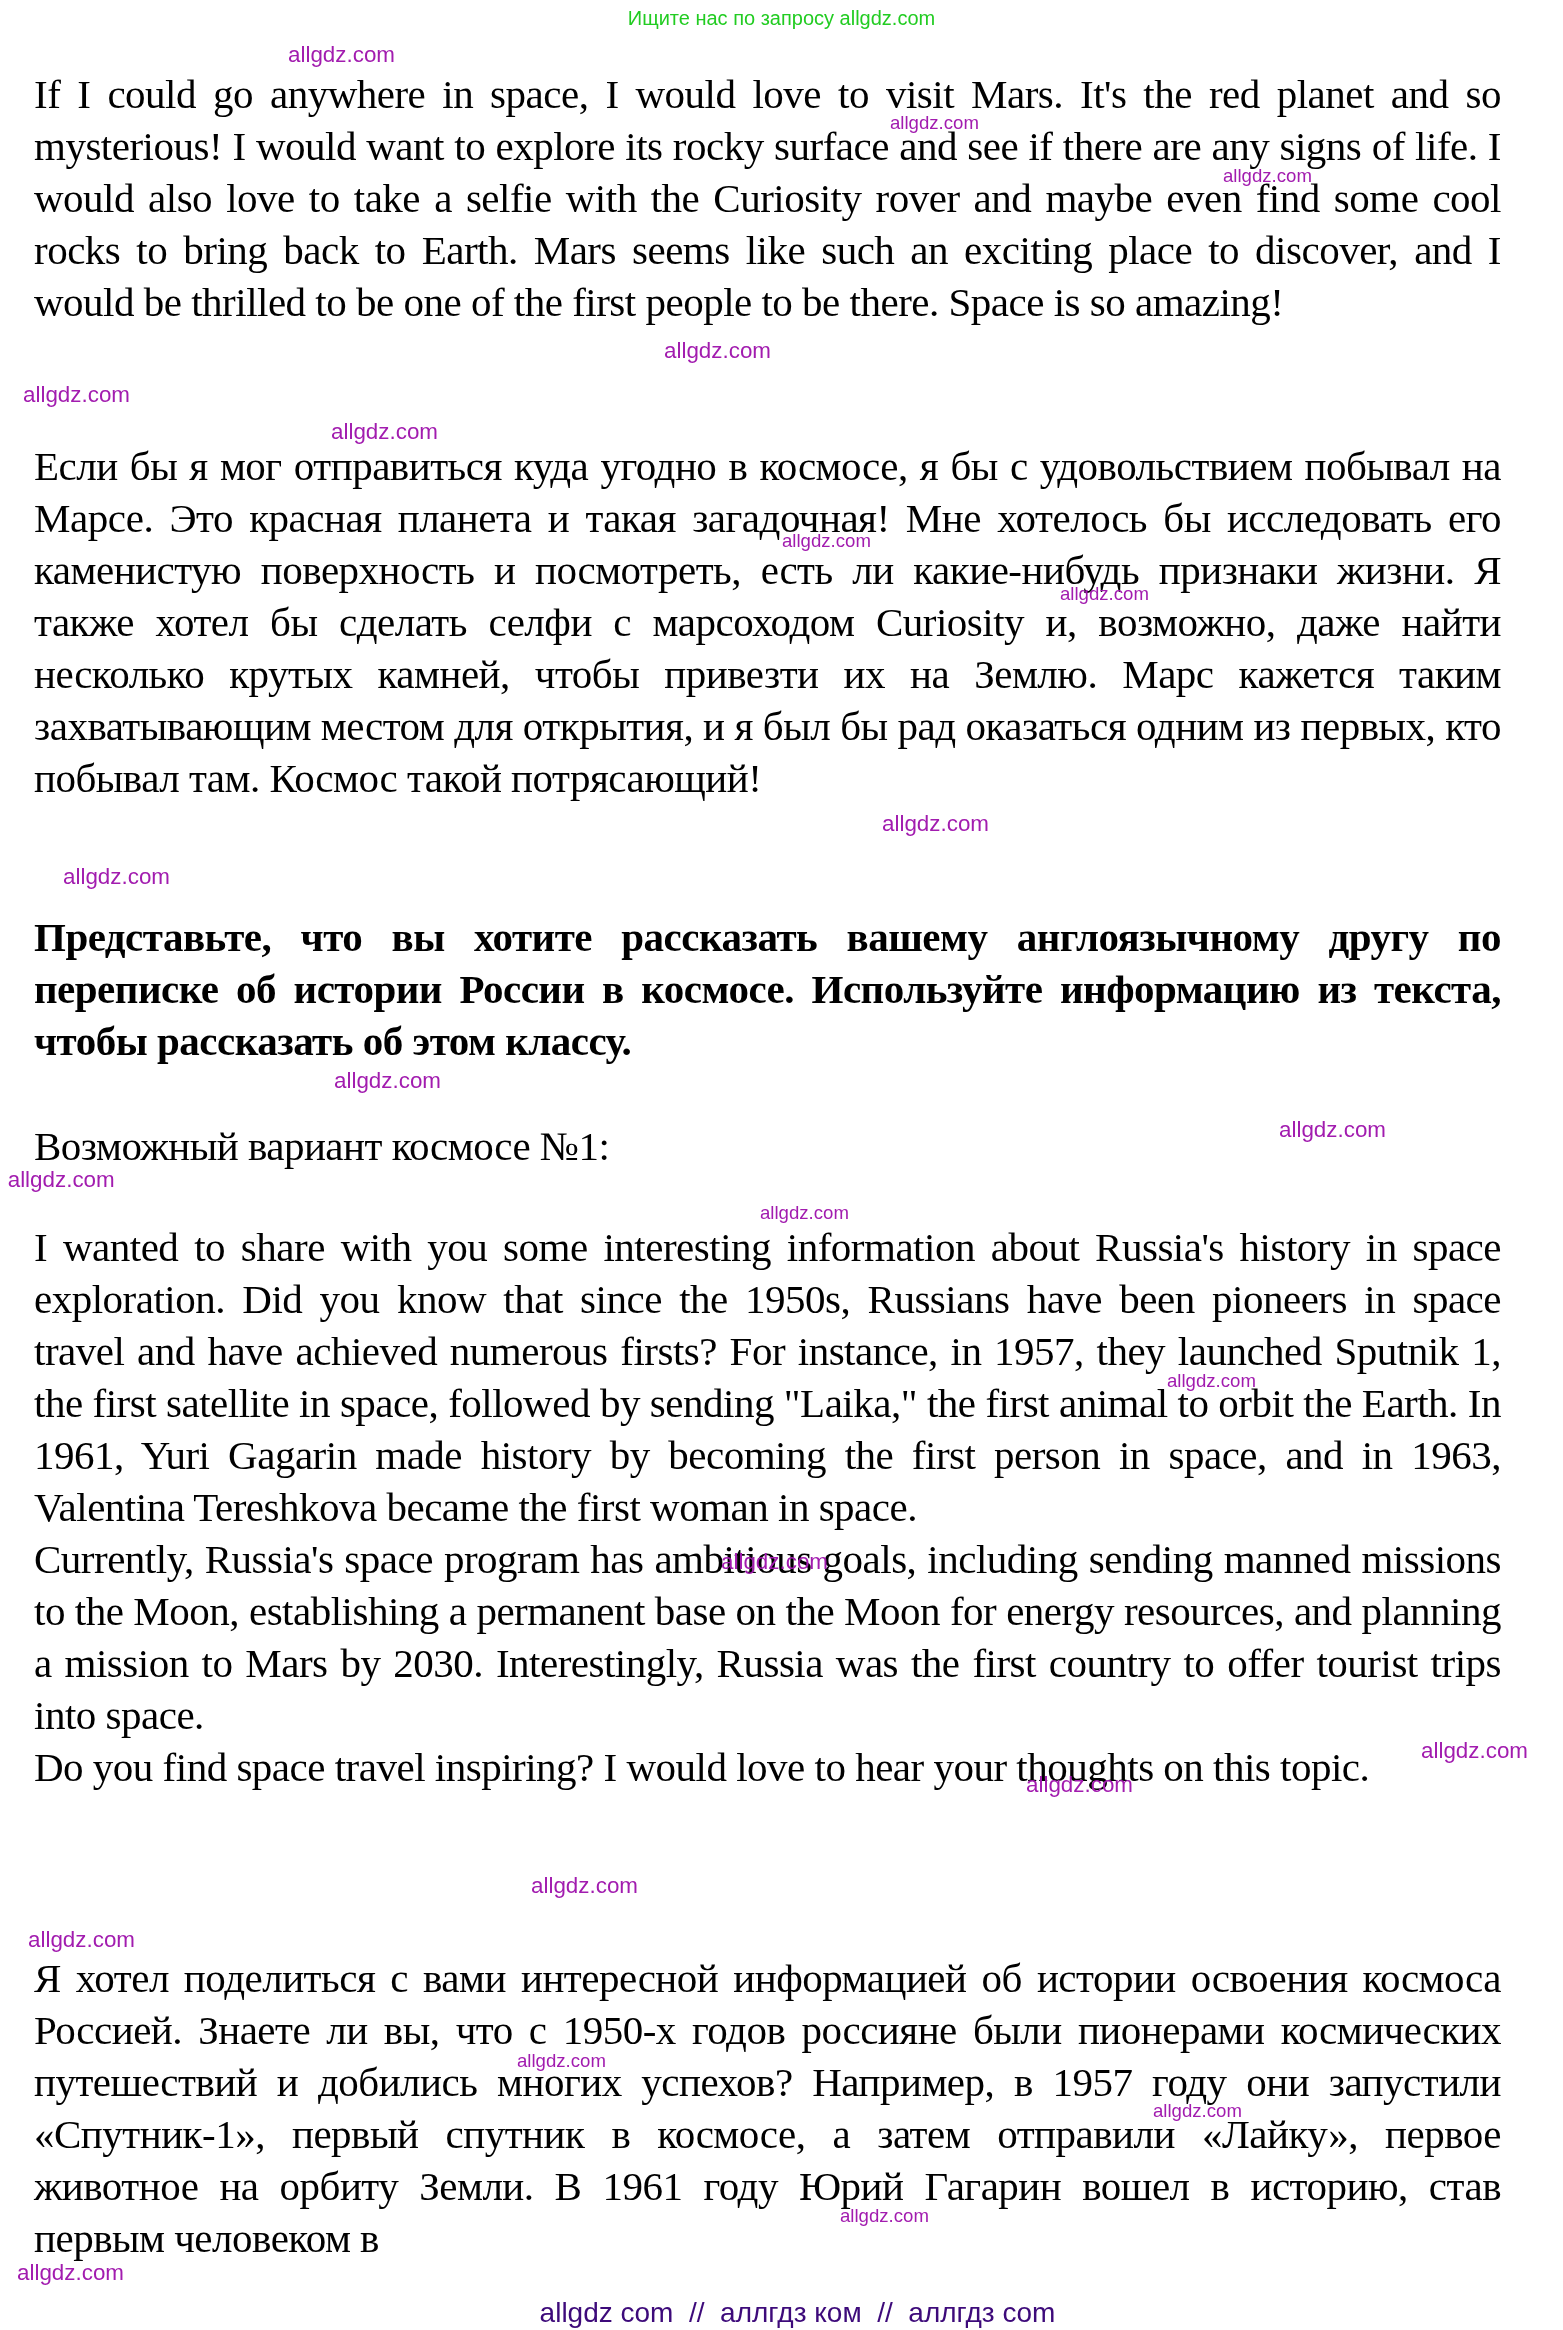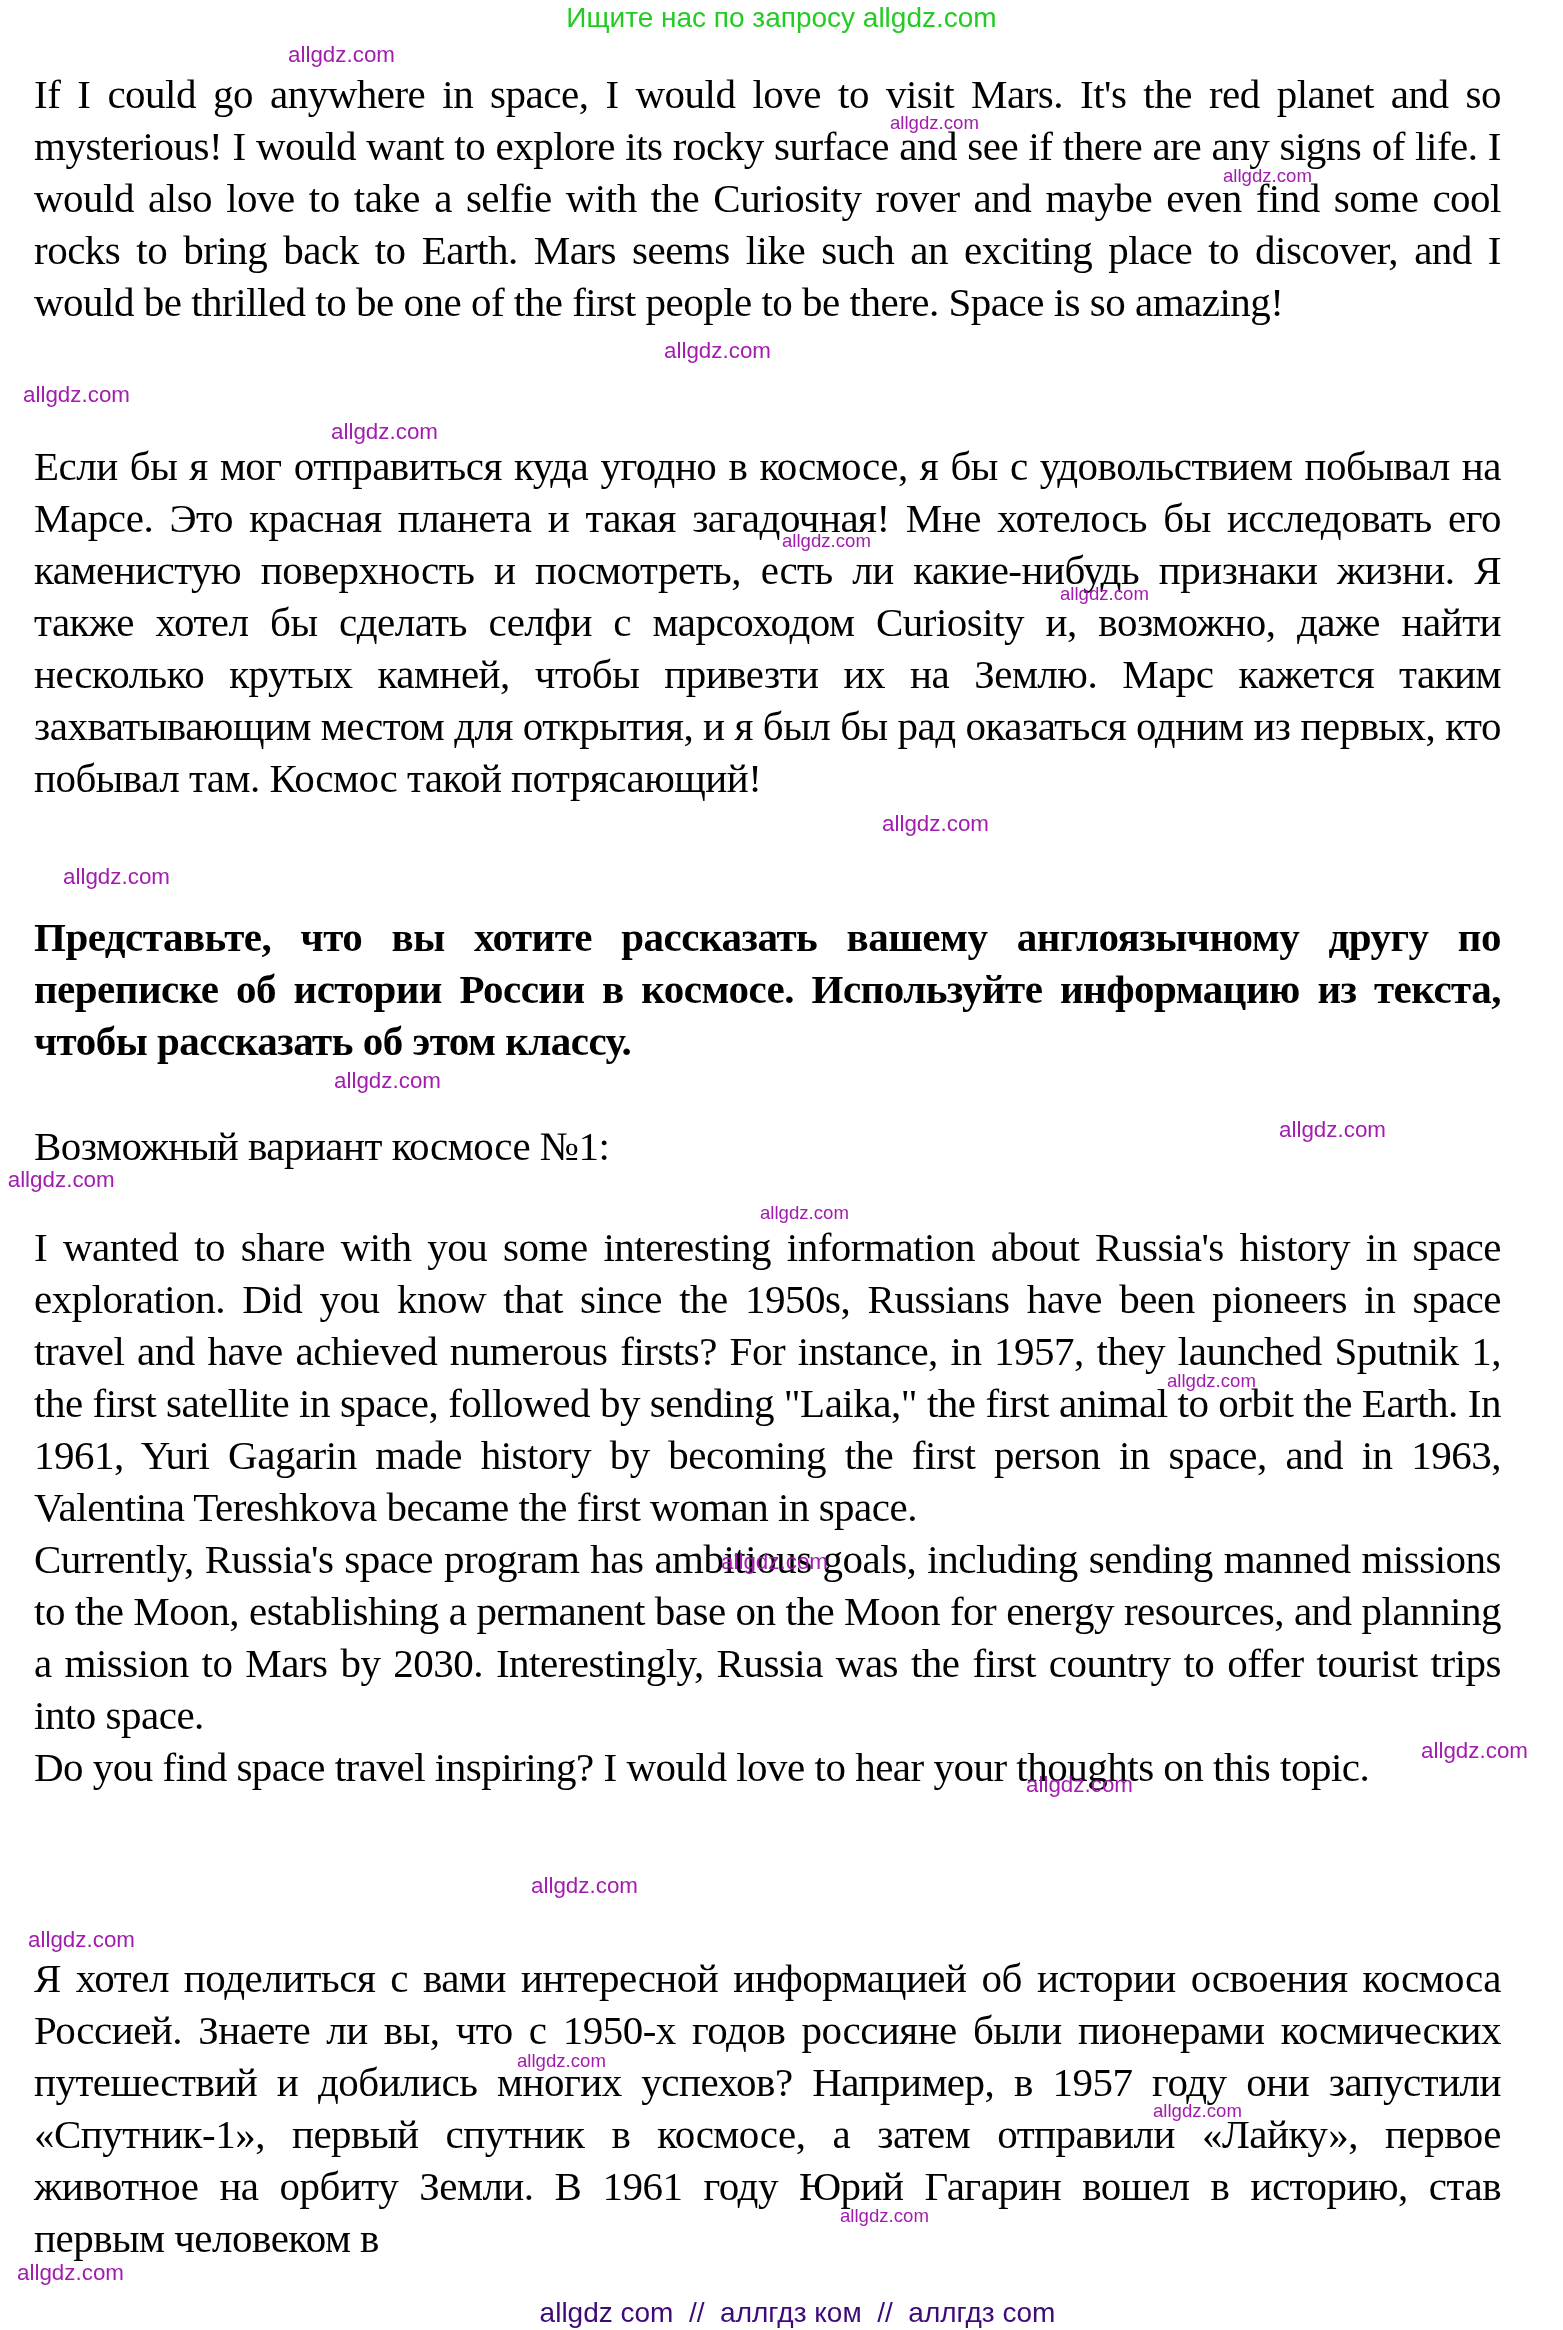--- a/index.html
+++ b/index.html
@@ -1,20 +1,20 @@
 <!DOCTYPE html>
 <html style="font-size:12.4px"><head>
 <meta charset="utf-8">
 <style>
   html, body { margin: 0; padding: 0; background: #ffffff; }
   body { width: 1563px; height: 2330px; position: relative; overflow: hidden; }
   .header {
     position: absolute; left: 0; top: 0; width: 1563px; height: 36px;
     text-align: center; font-family: "Liberation Sans", sans-serif;
-    font-size: 28px; line-height: 36px; color: #22cc22;
+    font-size: 20px; line-height: 36px; color: #22cc22;
   }
   .footer {
     position: absolute; left: 16px; top: 2295px; width: 1563px; height: 35px;
     text-align: center; font-family: "Liberation Sans", sans-serif;
     font-size: 28px; line-height: 35px; color: #3d0a7a;
   }
   .block {
     position: absolute; left: 34px; width: 1467px;
     font-family: "Liberation Serif", serif; color: #000;
     font-size: 41px; line-height: 52px;

